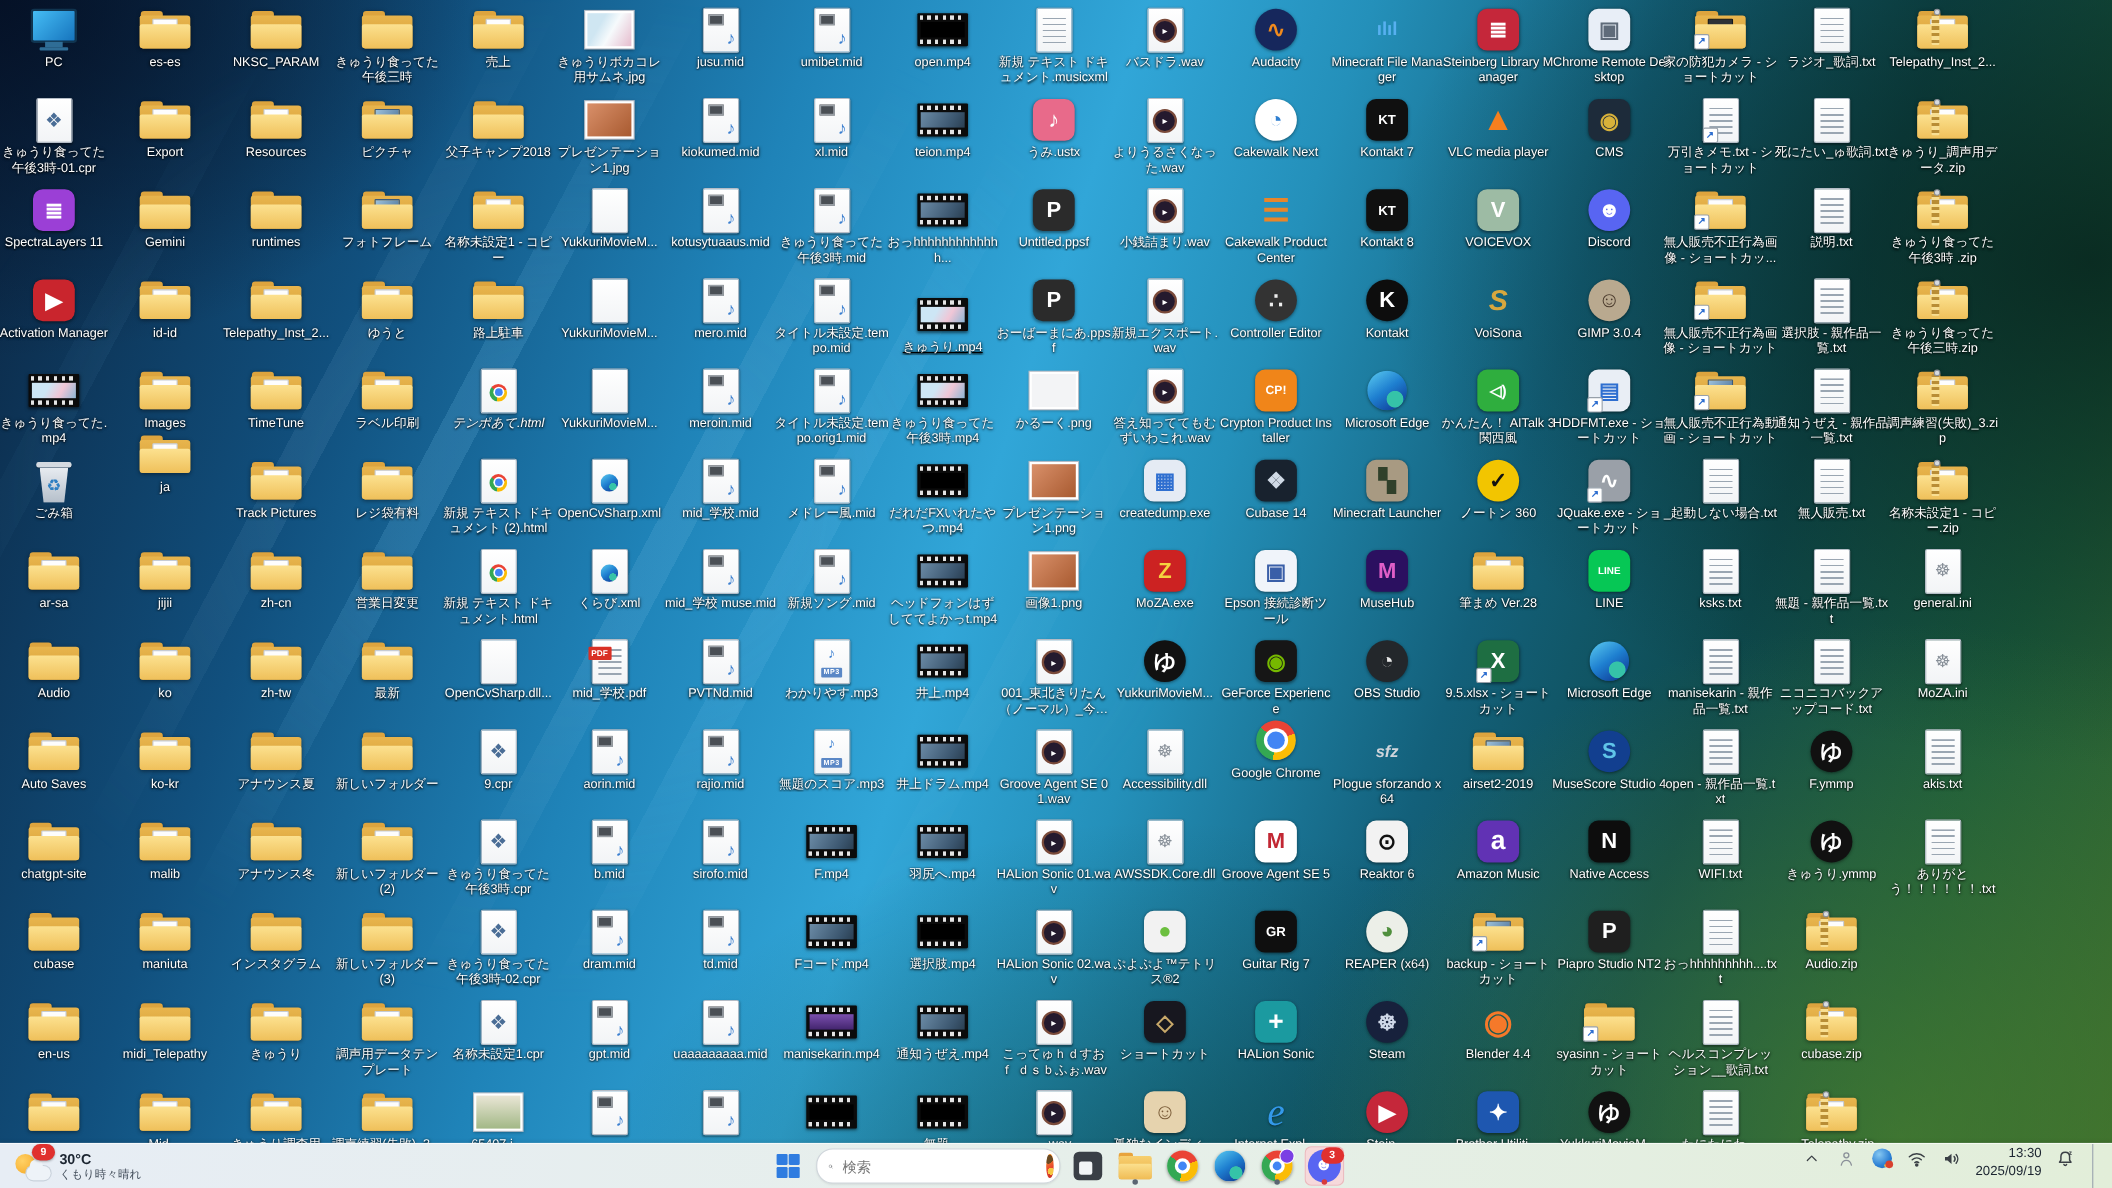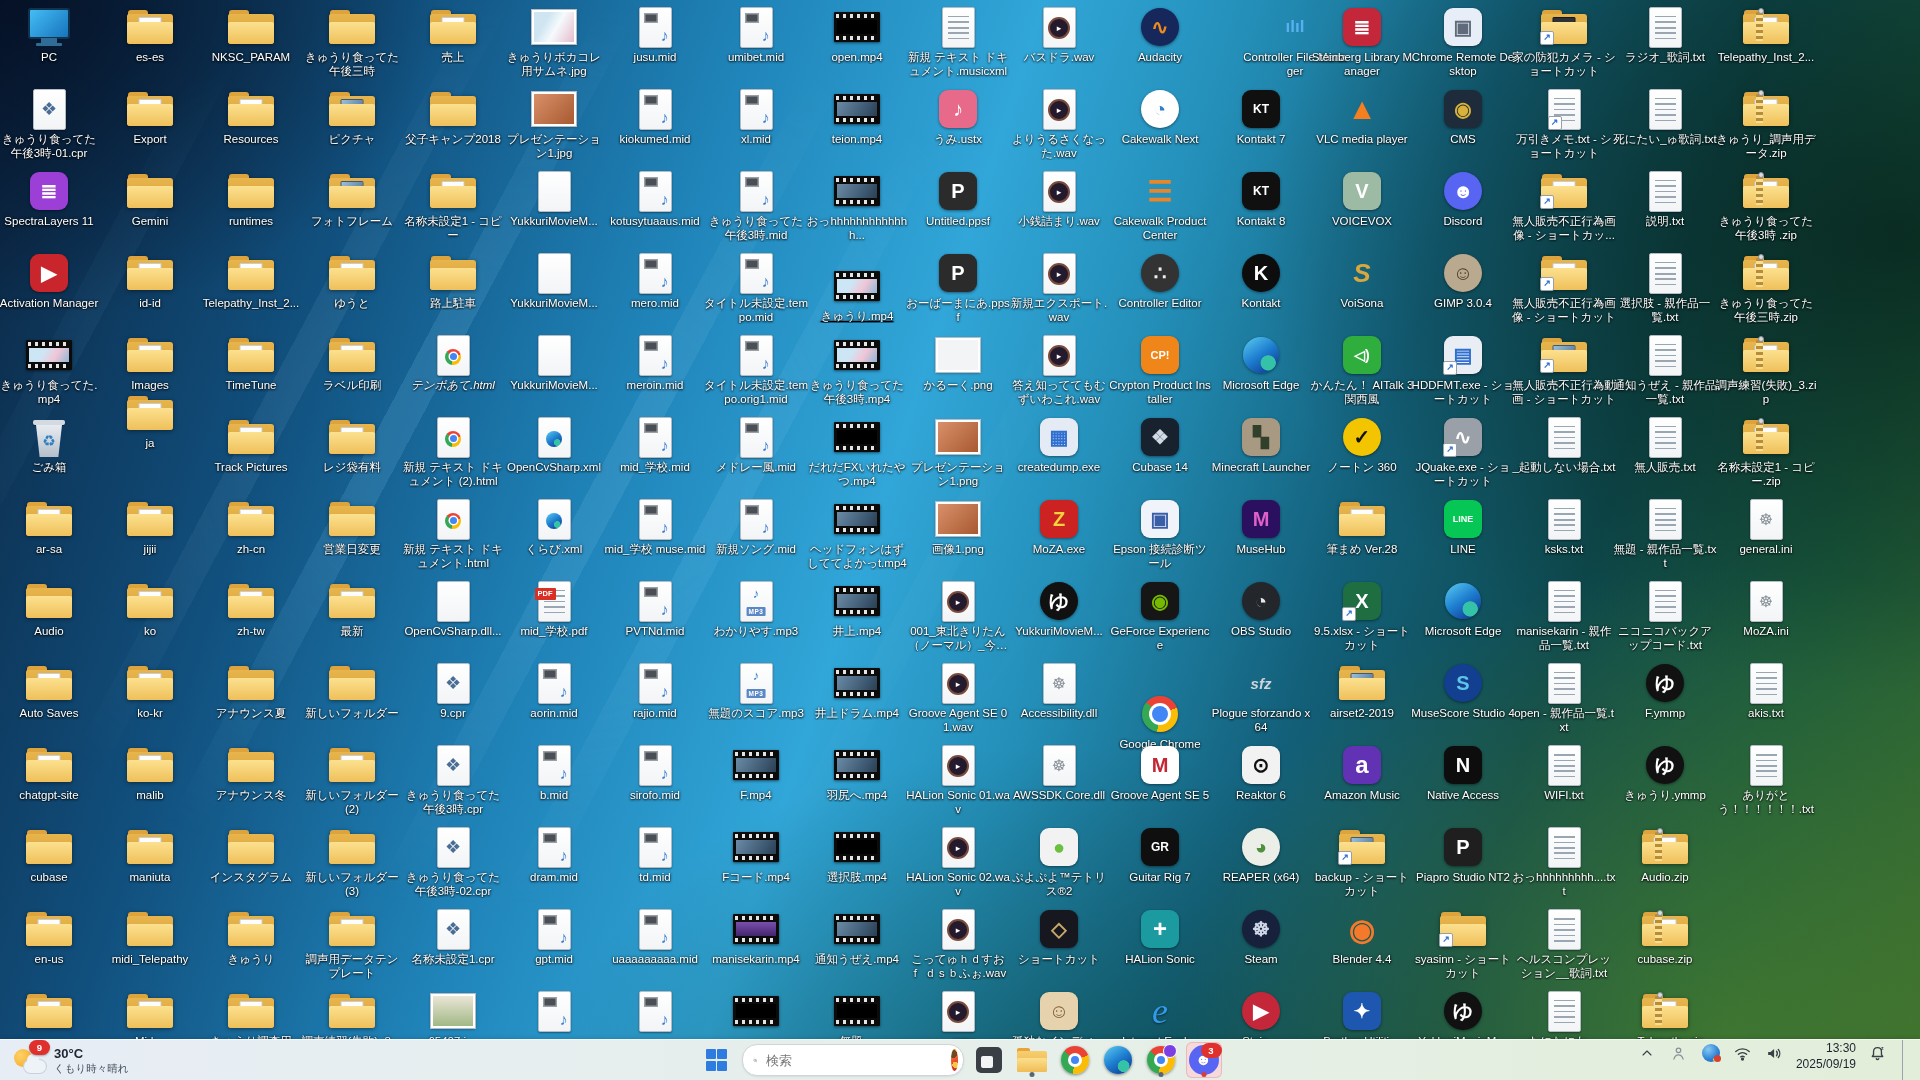--- a/index.html
+++ b/index.html
@@ -1453,21 +1453,21 @@
         <div class="ap" style="background: rgb(240, 244, 250); color: rgb(58, 95, 168);">▣</div>
       </div>
       <div class="lbl">Epson 接続診断ツール</div>
     </div>
     <div class="cell" title="GeForce Experience" style="left: 1108px; top: 580px;">
       <div class="iw">
         <div class="ap" style="background: rgb(22, 22, 22); color: rgb(118, 185, 0);">◉</div>
       </div>
       <div class="lbl">GeForce Experience</div>
     </div>
-    <div class="cell" title="Google Chrome" style="left: 1108px; top: 693px;">
+    <div class="cell" title="Google Chrome" style="left: 1108px; top: 652px;">
       <div class="iw">
         <div class="chrome"></div>
       </div>
       <div class="lbl">Google Chrome</div>
     </div>
     <div class="cell" title="Groove Agent SE 5" style="left: 1108px; top: 744px;">
       <div class="iw">
         <div class="ap" style="background: rgb(255, 255, 255); color: rgb(194, 39, 51);">M</div>
       </div>
       <div class="lbl">Groove Agent SE 5</div>
@@ -1483,25 +1483,25 @@
         <div class="ap" style="background: rgb(27, 154, 160); color: rgb(255, 255, 255); font-size: 24px;">+</div>
       </div>
       <div class="lbl">HALion Sonic</div>
     </div>
     <div class="cell" title="Internet Expl…" style="left: 1108px; top: 990px;">
       <div class="iw">
         <div class="ie">e</div>
       </div>
       <div class="lbl">Internet Expl…</div>
     </div>
-    <div class="cell" title="Keepforest File Manager" style="left: 1209px; top: 6px; margin-left: 34px;">
+    <div class="cell" title="Keepforest File Manager" style="left: 1209px; top: 6px;">
       <div class="iw">
         <div class="ap n" style="color: rgb(87, 176, 240); font-size: 17px;">ılıl</div>
       </div>
-      <div class="lbl">Controller File Manager</div>
+      <div class="lbl">Minecraft File Manager</div>
     </div>
     <div class="cell" title="Kontakt 7" style="left: 1209px; top: 88px;">
       <div class="iw">
         <div class="ap" style="background: rgb(16, 16, 16); color: rgb(255, 255, 255); font-size: 12px;">KT</div>
       </div>
       <div class="lbl">Kontakt 7</div>
     </div>
     <div class="cell" title="Kontakt 8" style="left: 1209px; top: 170px;">
       <div class="iw">
         <div class="ap" style="background: rgb(16, 16, 16); color: rgb(255, 255, 255); font-size: 12px;">KT</div>

